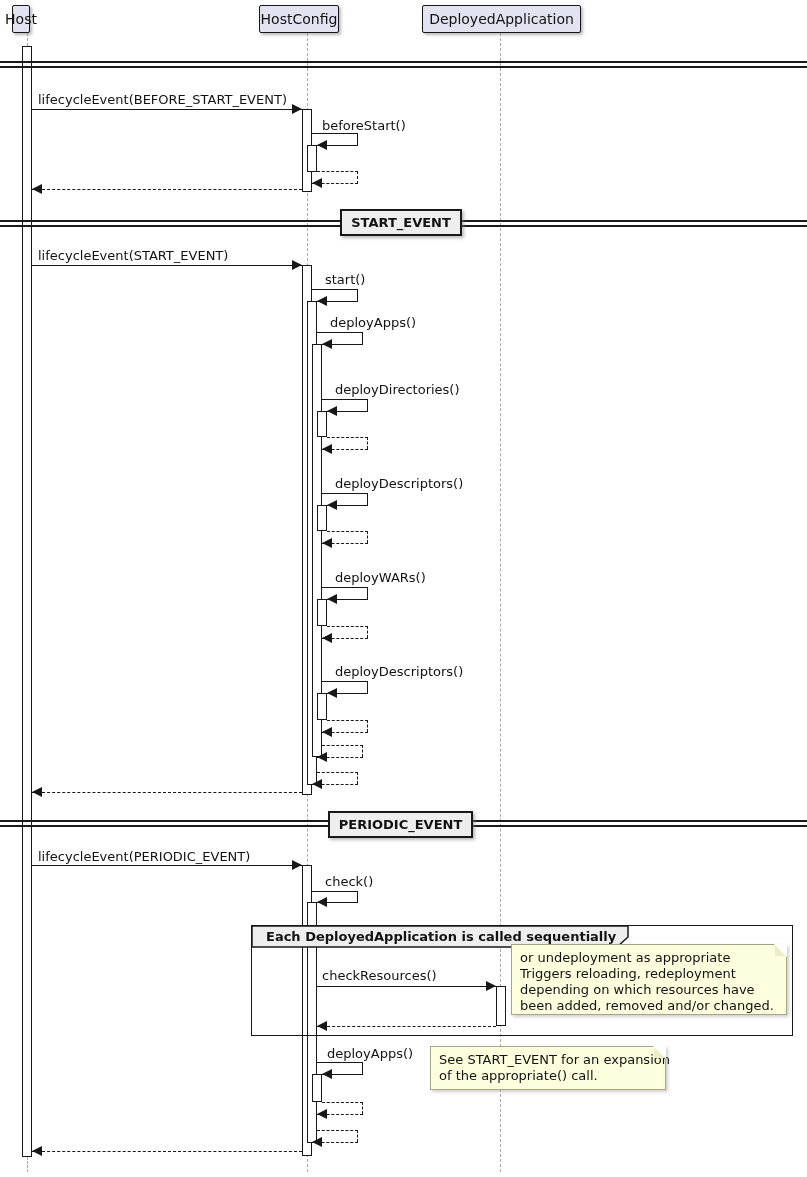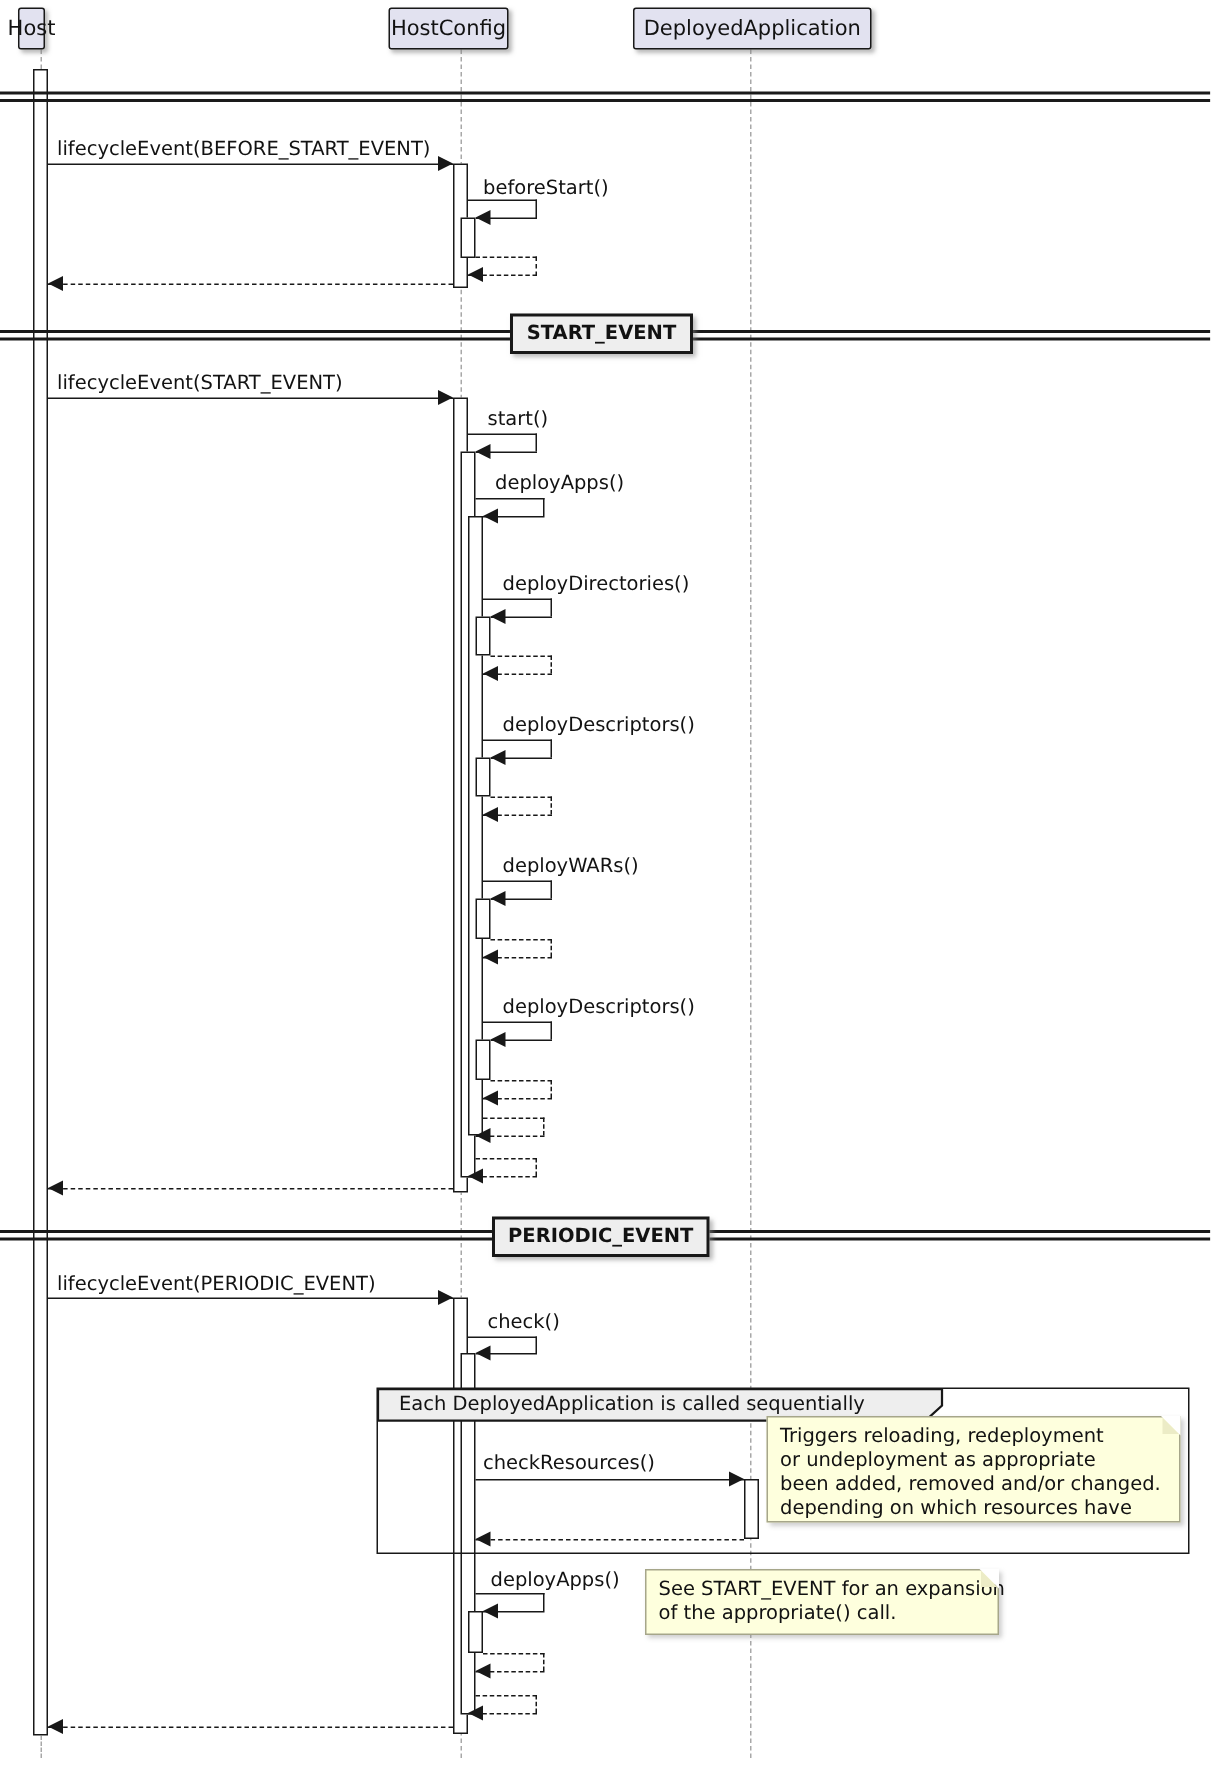--- a/index.html
+++ b/index.html
@@ -17,21 +17,21 @@
   .ar{position:absolute;width:0;height:0;border-style:solid;border-color:transparent;
       border-width:5px 0 5px 10px;border-left-color:#181818;}
   .al{position:absolute;width:0;height:0;border-style:solid;border-color:transparent;
       border-width:5px 10px 5px 0;border-right-color:#181818;}
   .lbl{position:absolute;font-size:13px;white-space:nowrap;}
   .dline{position:absolute;height:0;border-top:2px solid #1a1a1a;left:0;width:807px;}
   .dbox{position:absolute;height:27px;background:#EEEEEE;border:2px solid #181818;box-sizing:border-box;
         display:flex;align-items:center;justify-content:center;font-size:13px;font-weight:bold;
         box-shadow:2px 2px 3px rgba(130,130,130,.55);}
   .grp{position:absolute;border:1.8px solid #181818;box-sizing:border-box;}
-  .grplbl{position:absolute;font-size:13px;font-weight:normal;white-space:nowrap;}
+  .grplbl{position:absolute;font-size:13px;font-weight:bold;white-space:nowrap;}
   .note{position:absolute;background:#FEFFDD;border:1px solid #A6A68A;box-sizing:border-box;
         padding:5px 8px;font-size:13px;line-height:16px;box-shadow:2px 2px 3px rgba(150,150,150,.45);}
   .note::before{content:"";position:absolute;top:-1px;right:-1px;width:0;height:0;
         border-top:13px solid #ffffff;border-left:13px solid transparent;}
   .note::after{content:"";position:absolute;top:0;right:0;width:0;height:0;
         border-bottom:11px solid #ECECC6;border-right:11px solid transparent;}
   .nline{white-space:nowrap;}
 </style>
 </head>
 <body>
@@ -193,23 +193,23 @@
   <div class="lbl" style="left:322px;top:968px">checkResources()</div>
   <div class="lbl" style="left:327px;top:1046px">deployApps()</div>
 
   <div class="grp" style="left:251px;top:925px;width:542px;height:111px"></div>
   <svg style="position:absolute;left:251px;top:925px" width="379" height="23">
     <polygon points="1,1 377,1 377,12 366,22 1,22" fill="#EEEEEE" stroke="#181818" stroke-width="1.5"></polygon>
   </svg>
   <div class="grplbl" style="left:266px;top:929px">Each DeployedApplication is called sequentially</div>
 
   <div class="note" style="left:511px;top:944px;width:276px;height:71px">
+    <div class="nline">or undeployment as appropriate</div>
     <div class="nline">Triggers reloading, redeployment</div>
-    <div class="nline">or undeployment as appropriate</div>
+    <div class="nline">depending on which resources have</div>
     <div class="nline">been added, removed and/or changed.</div>
-    <div class="nline">depending on which resources have</div>
   </div>
   <div class="note" style="left:430px;top:1046px;width:236px;height:44px">
     <div class="nline">See START_EVENT for an expansion</div>
     <div class="nline">of the appropriate() call.</div>
   </div>
 
 </div>
 
 </body></html>

